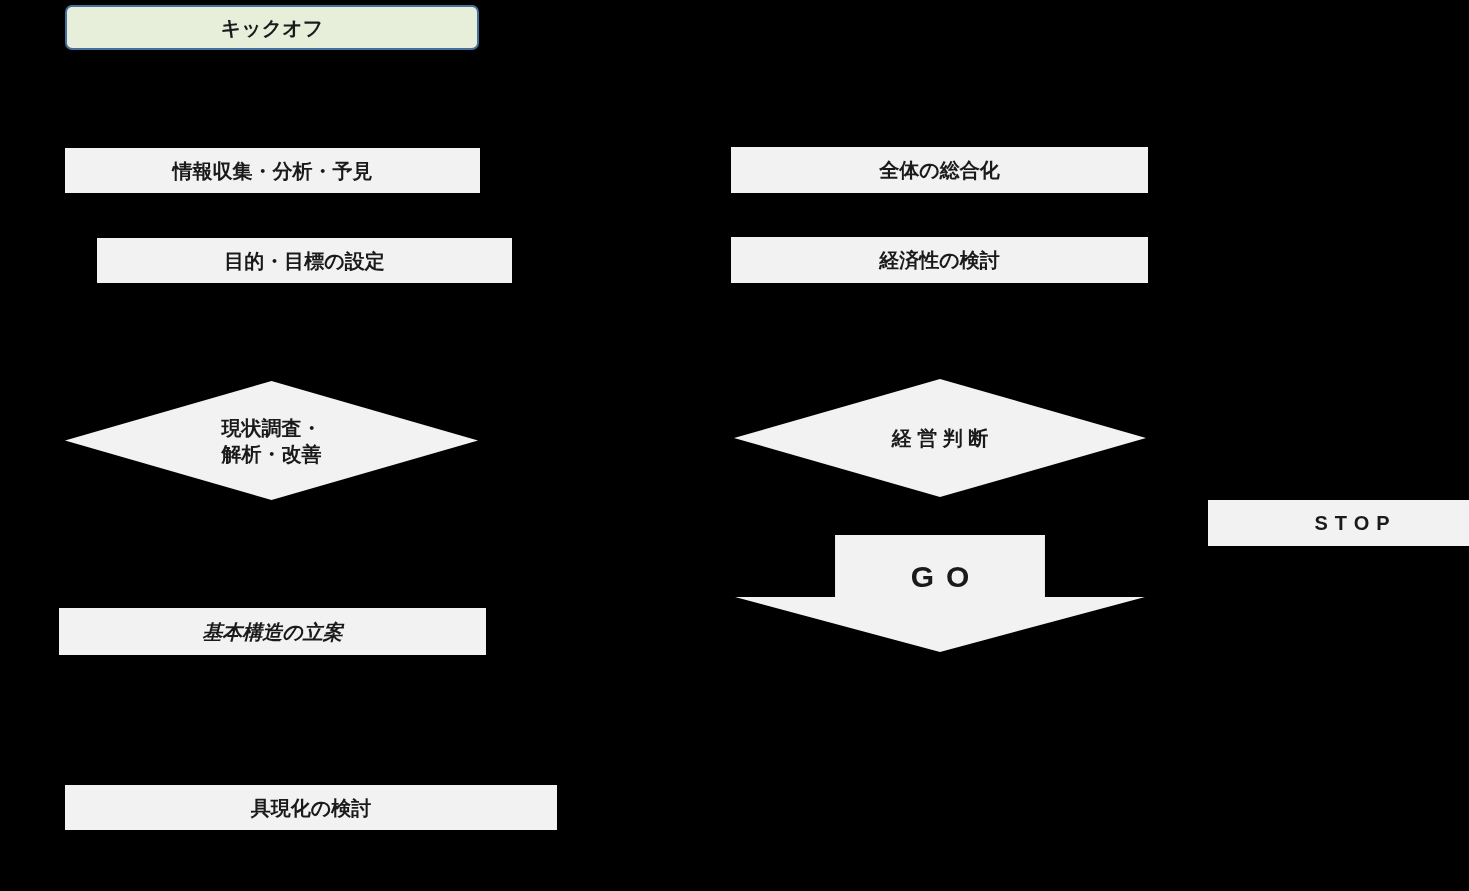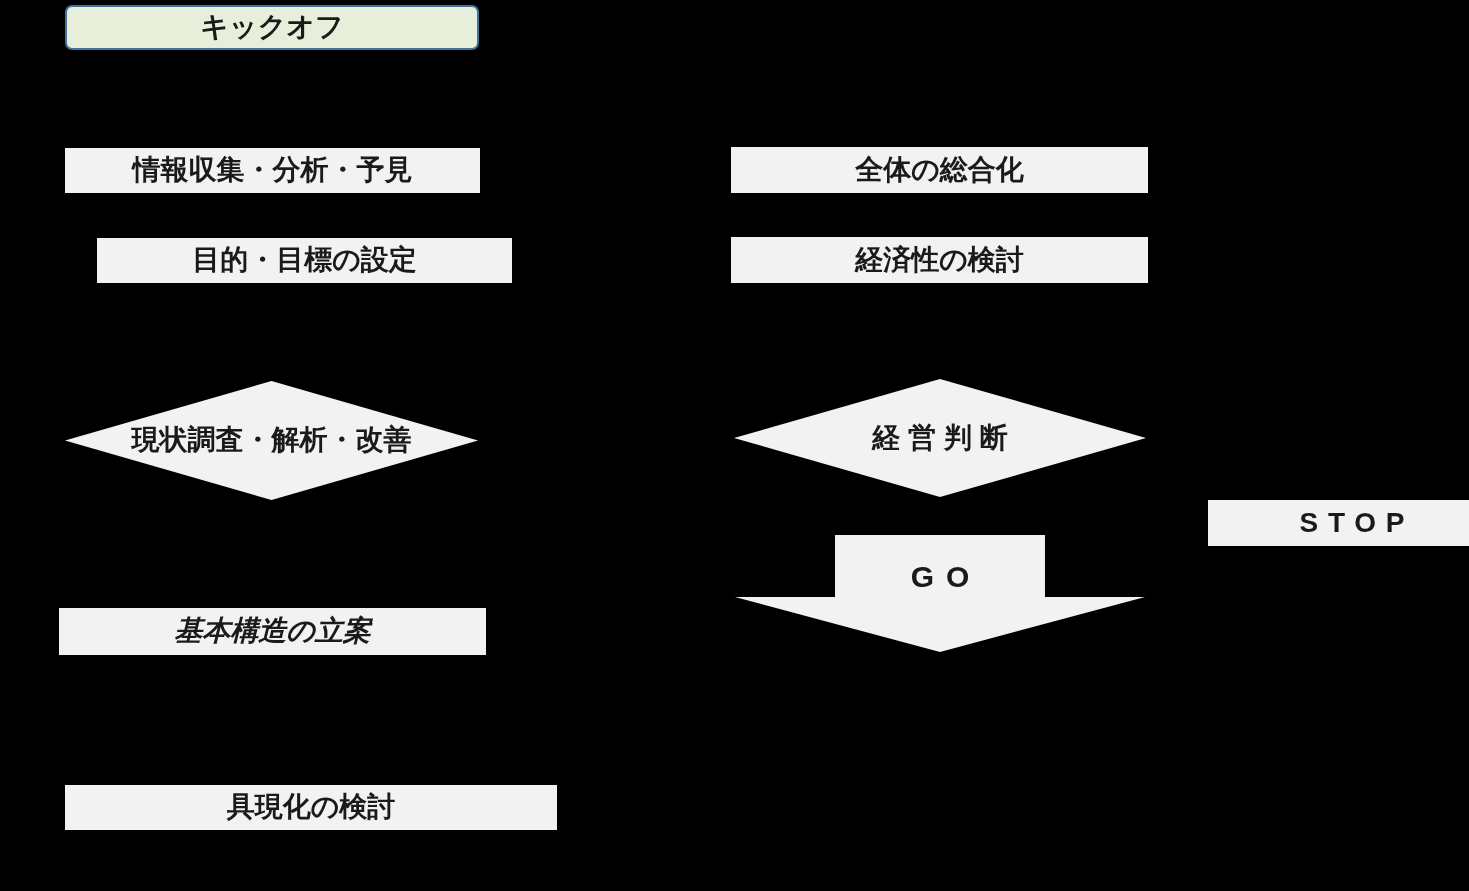--- a/index.html
+++ b/index.html
@@ -15,21 +15,21 @@
     font-family: "Liberation Sans", "DejaVu Sans", sans-serif;
   }
   .node {
     position: absolute;
     display: flex;
     align-items: center;
     justify-content: center;
     background: #f2f2f2;
     color: #1a1a1a;
     font-weight: bold;
-    font-size: 28px;
+    font-size: 20px;
     text-align: center;
     box-sizing: border-box;
     line-height: 1.3;
   }
   
   #kickoff {
     left: 65px; top: 5px; width: 414px; height: 45px;
     background: #e7efdb;
     border: 2px solid #41719c;
     border-radius: 7px;
@@ -39,21 +39,21 @@
   #left-box-goal      { left: 65px;  top: 238px; width: 415px; height: 45px; margin-left: 32px; }
   #left-box-structure { left: 59px;  top: 608px; width: 427px; height: 47px; font-style: italic; }
   #left-box-realize   { left: 65px;  top: 785px; width: 492px; height: 45px; }
   
   #right-box-integration { left: 731px; top: 147px; width: 417px; height: 46px; }
   #right-box-economy     { left: 731px; top: 237px; width: 417px; height: 46px; }
   #stop-box              { left: 1208px; top: 500px; width: 288px; height: 46px; letter-spacing: 0.35em; text-indent: 0.35em; align-items: center; }
   
   .diamond {
     clip-path: polygon(50% 0%, 100% 50%, 50% 100%, 0% 50%);
-    flex-direction: row;
+    flex-direction: column;
   }
   #left-diamond  { left: 65px;  top: 381px; width: 413px; height: 119px; }
   #right-diamond { left: 734px; top: 379px; width: 412px; height: 118px; }
   
   #go-arrow {
     left: 735px; top: 535px; width: 410px; height: 117px;
     clip-path: polygon(24.4% 0%, 75.6% 0%, 75.6% 53%, 100% 53%, 50% 100%, 0% 53%, 24.4% 53%);
     align-items: flex-start;
     padding-top: 22px;
     letter-spacing: 0.4em;

